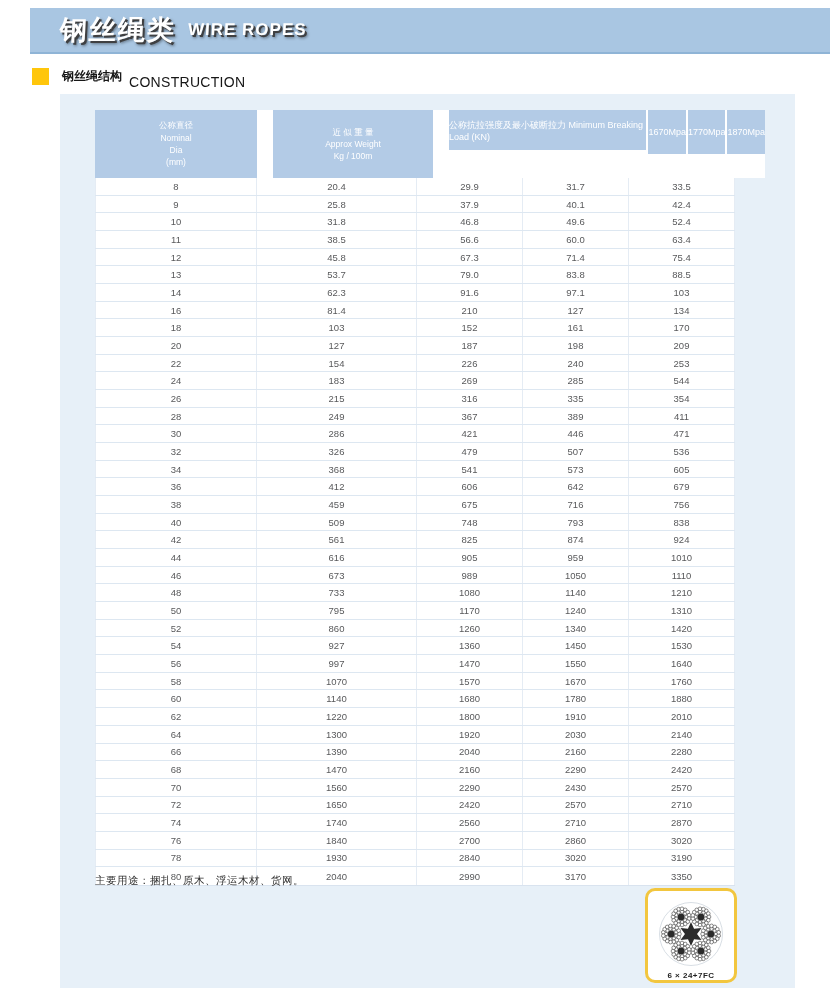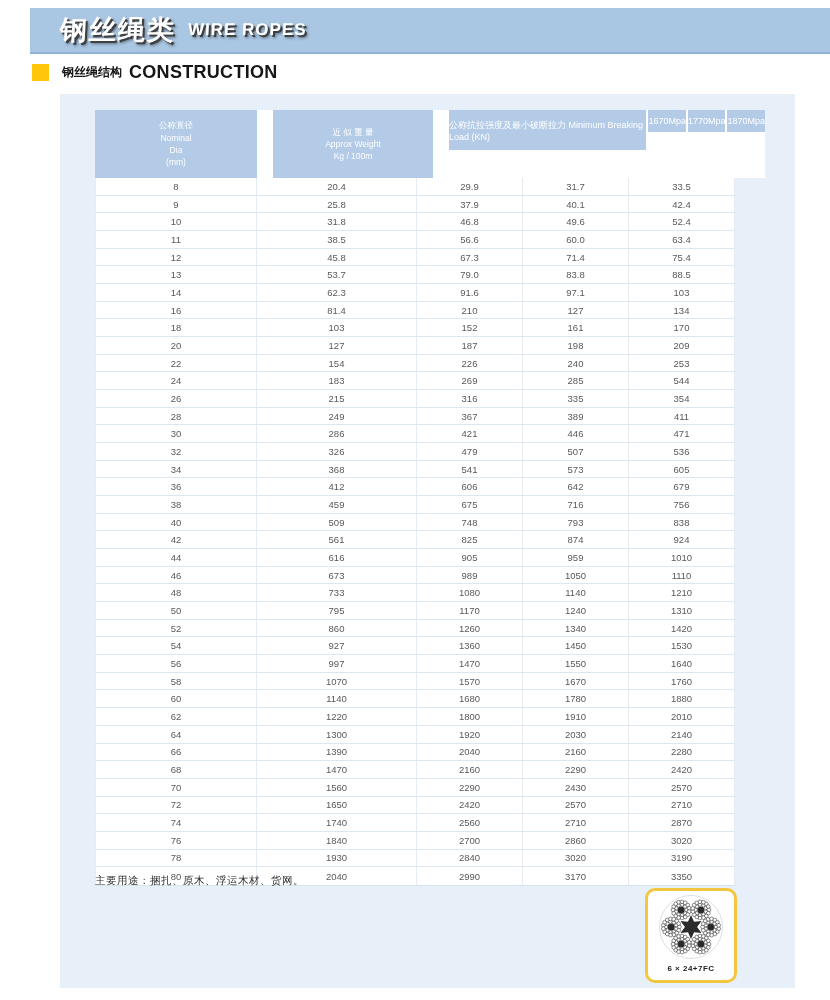--- a/index.html
+++ b/index.html
@@ -21,46 +21,46 @@
   }
   .title-en{
     font-size:17px;font-weight:bold;color:#ffffff;letter-spacing:1px;margin-left:12px;
     text-shadow:2px 2px 0 #3f4042,3px 3px 3px rgba(0,0,0,.45);
     transform:skewX(-3deg);
   }
   
   .section-row{position:absolute;left:32px;top:62px;display:flex;align-items:center;}
   .bullet{width:17px;height:17px;background:#ffc60b;margin-right:13px;}
   .section-zh{font-size:12px;font-weight:bold;color:#161616;}
-  .section-en{font-size:18px;font-weight:bold;color:#161616;margin-left:7px;letter-spacing:.3px;}
+  .section-en{font-size:14px;font-weight:normal;color:#161616;margin-left:7px;letter-spacing:.3px;margin-top:12px;}
   
   .content{
     position:absolute;left:60px;top:94px;width:735px;height:894px;
     background:#e7f0f8;
   }
   
   .wtable{position:absolute;left:35px;top:16px;width:640px;}
   .thead{display:grid;grid-template-columns:162px 160px 316px;gap:16px;background:#ffffff;}
   .th{background:#b3cbe6;color:#ffffff;text-align:center;}
   .th-main{height:68px;display:flex;flex-direction:column;align-items:center;justify-content:center;font-size:8.5px;line-height:1.45;}
   .th-group{display:flex;flex-direction:row;gap:2px;background:#ffffff;}
   .th-span{background:#b3cbe6;color:#ffffff;height:40px;display:flex;align-items:center;justify-content:center;font-size:9px;}
   .th-subrow{display:grid;grid-template-columns:1fr 1fr 1fr;gap:2px;background:#ffffff;}
-  .th-sub{background:#b3cbe6;color:#ffffff;height:22px;display:flex;align-items:center;justify-content:center;font-size:9px;}
+  .th-sub{background:#b3cbe6;color:#ffffff;height:44px;display:flex;align-items:center;justify-content:center;font-size:9px;}
   .tbody{background:#ffffff;border-bottom:1px solid #d9e3ef;}
   .trow{display:grid;grid-template-columns:162px 160px 106px 106px 106px;height:17.675px;box-sizing:border-box;border-bottom:1px solid #dde7f1;}
   .trow:last-child{border-bottom:none;text-align:right;}
   .cell{display:flex;align-items:center;justify-content:center;font-size:9.5px;color:#58595b;border-right:1px solid #e5ecf4;box-sizing:border-box;}
   .cell:first-child{border-left:1px solid #e5ecf4;}
   
   .usage{position:absolute;left:35px;top:780px;font-size:10.5px;color:#2f2f2f;letter-spacing:.5px;}
   .diagram-box{
     position:absolute;left:585px;top:794px;width:92px;height:95px;background:#ffffff;
     border:3px solid #f2c63f;border-radius:10px;box-sizing:border-box;
-    display:flex;flex-direction:column;align-items:center;justify-content:flex-start;padding-top:1px;
+    display:flex;flex-direction:column;align-items:center;justify-content:flex-start;padding-top:8px;
   }
   .diagram-box svg{width:70px;height:70px;display:block;}
   .diagram-label{font-size:8px;font-weight:bold;color:#222;margin-top:2px;letter-spacing:.5px;}
 </style>
 </head>
 <body>
 
 <div class="title-bar">
   <span class="title-zh">钢丝绳类</span>
   <span class="title-en">WIRE ROPES</span>

